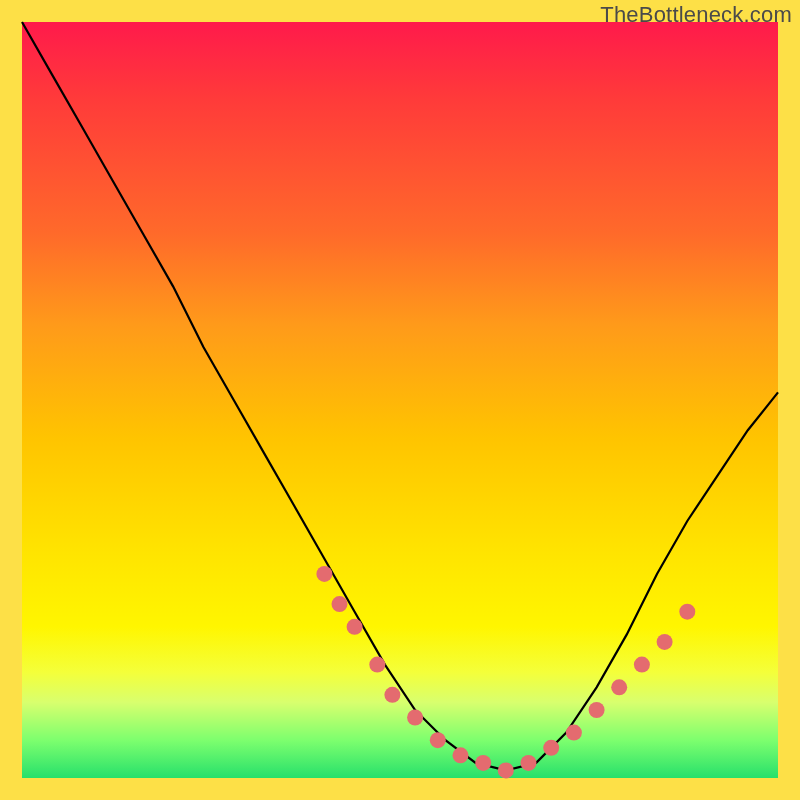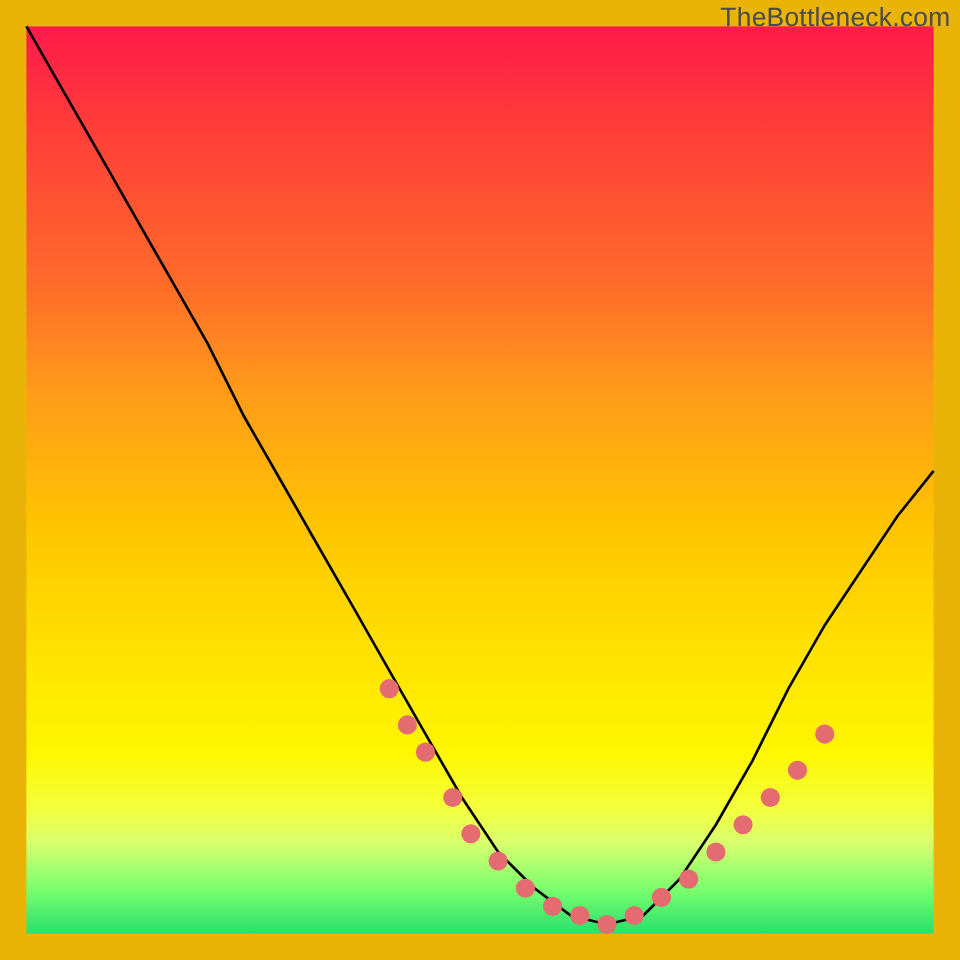--- a/index.html
+++ b/index.html
@@ -9,21 +9,21 @@
     height: 800px;
     background: #000;
     overflow: hidden;
   }
   .frame {
     position: absolute;
     left: 0;
     top: 0;
     width: 800px;
     height: 800px;
-    background: #eab308;
+    background: #fde047;
   }
   .plot {
     position: absolute;
     left: 22px;
     top: 22px;
     width: 756px;
     height: 756px;
     
     background: linear-gradient(
       to bottom,

